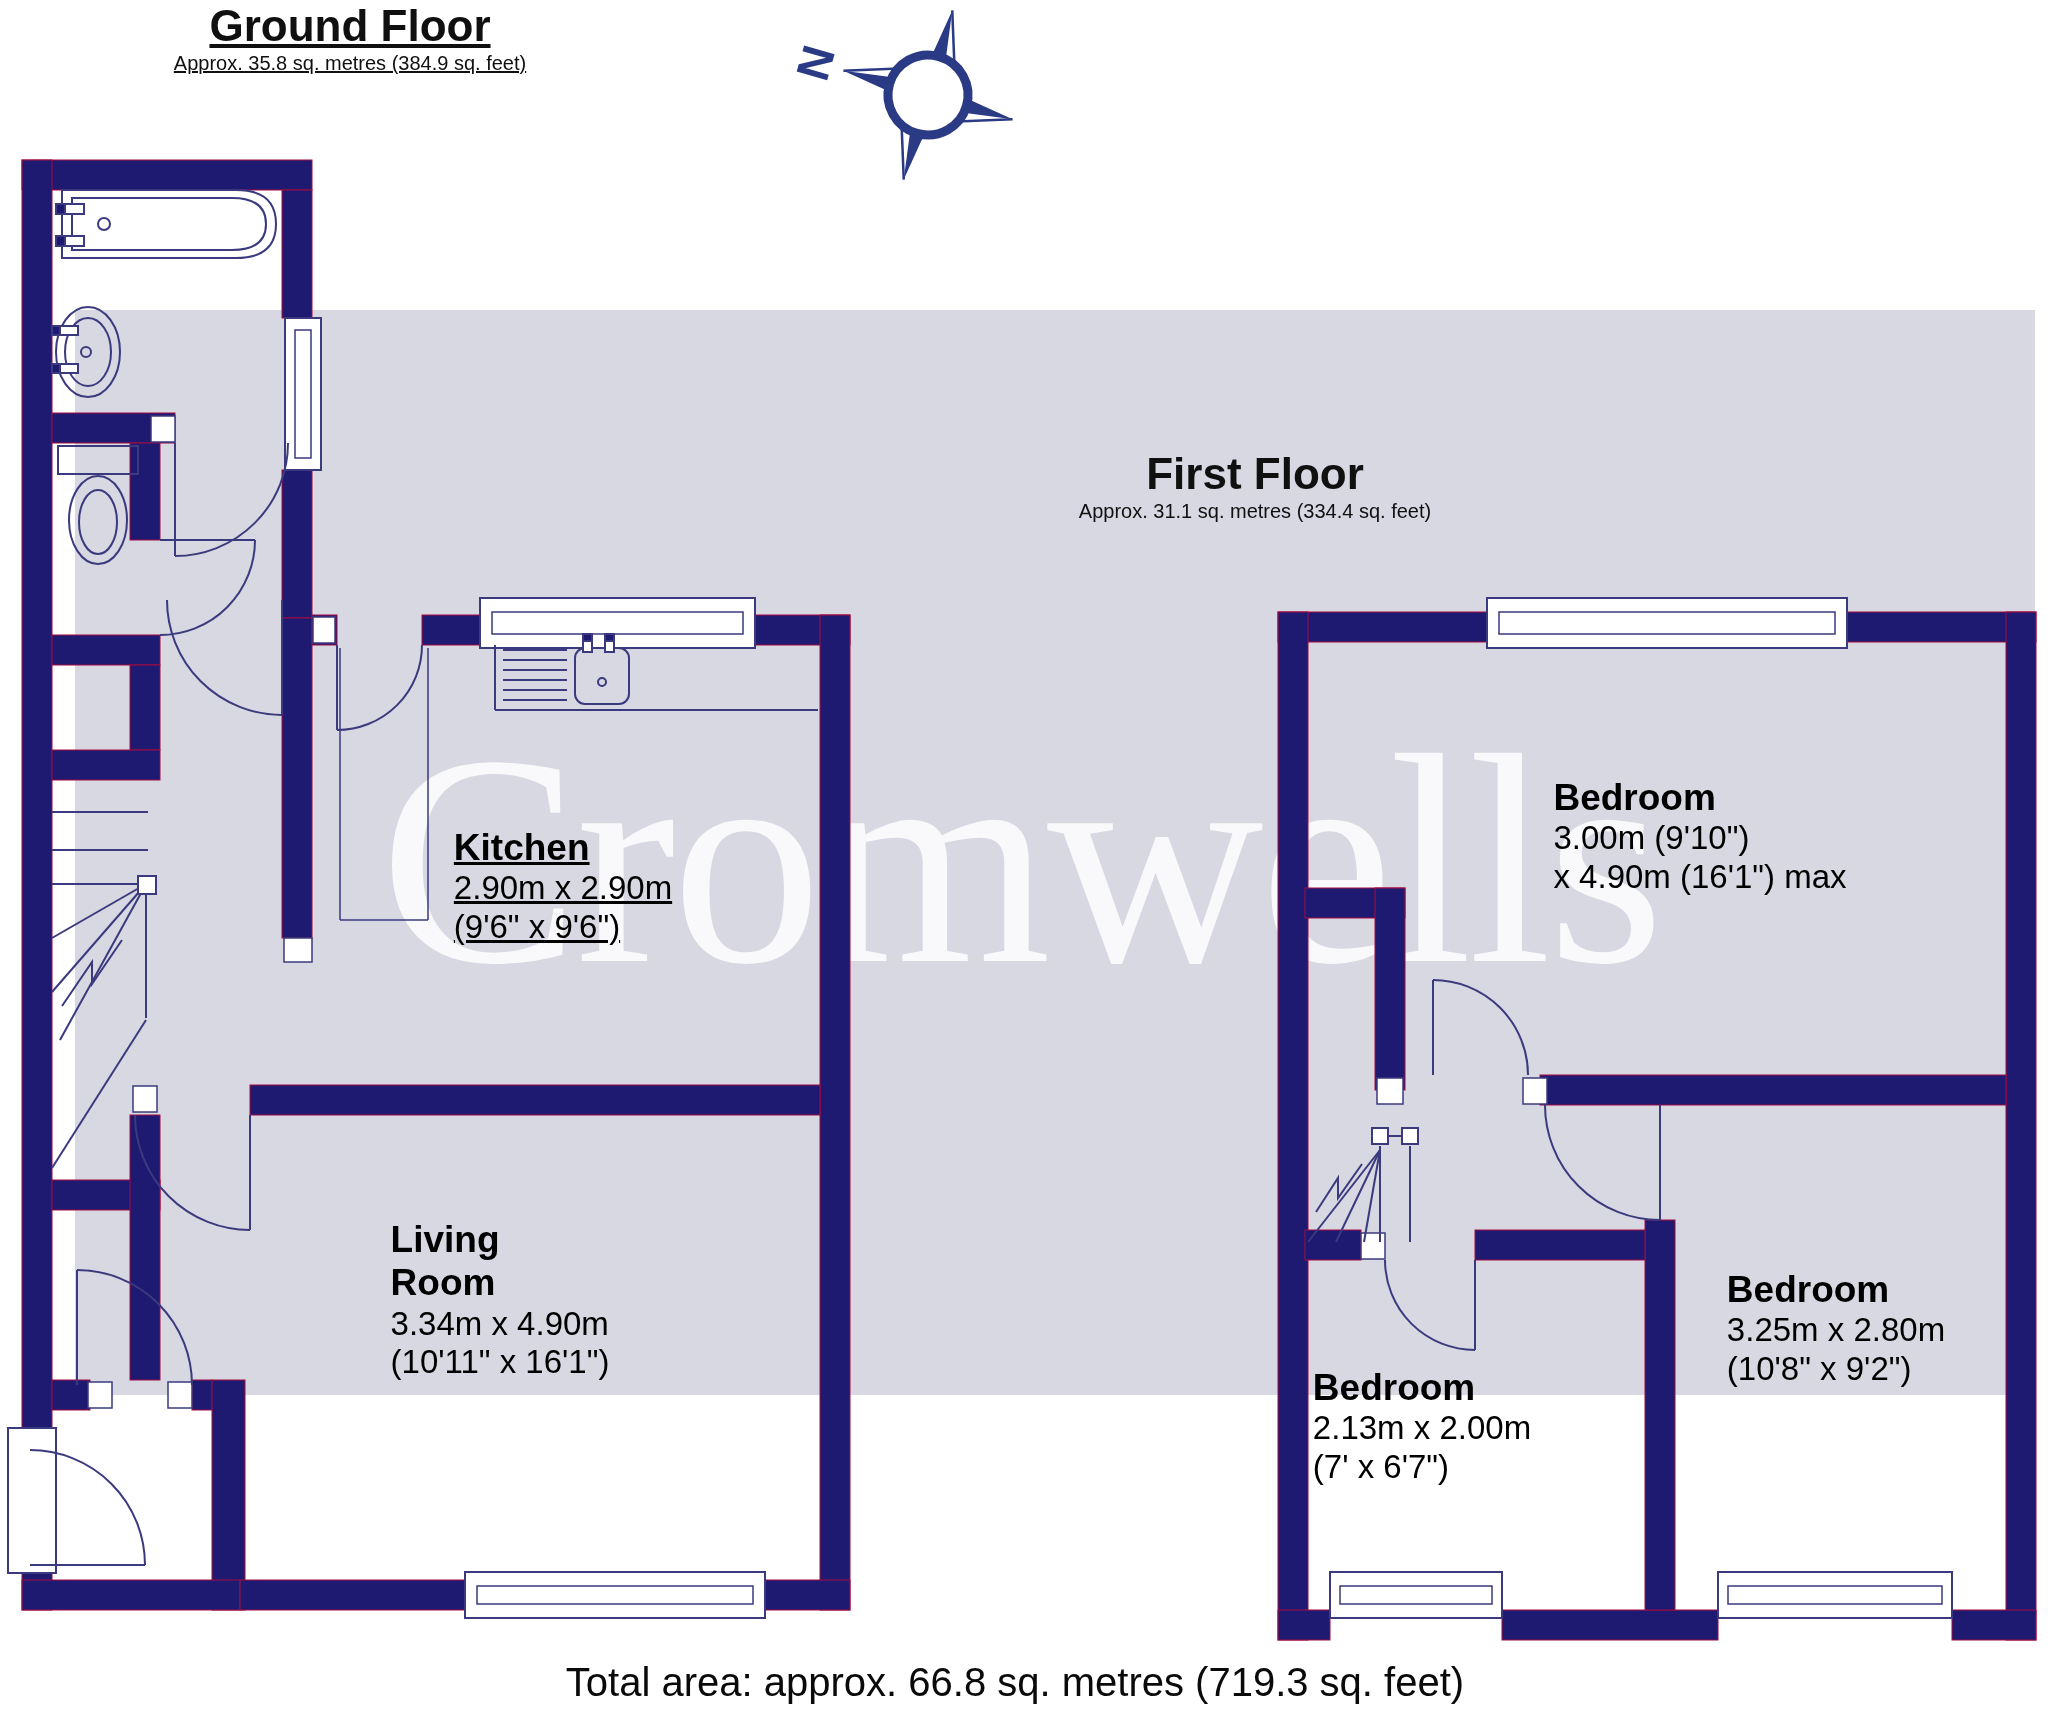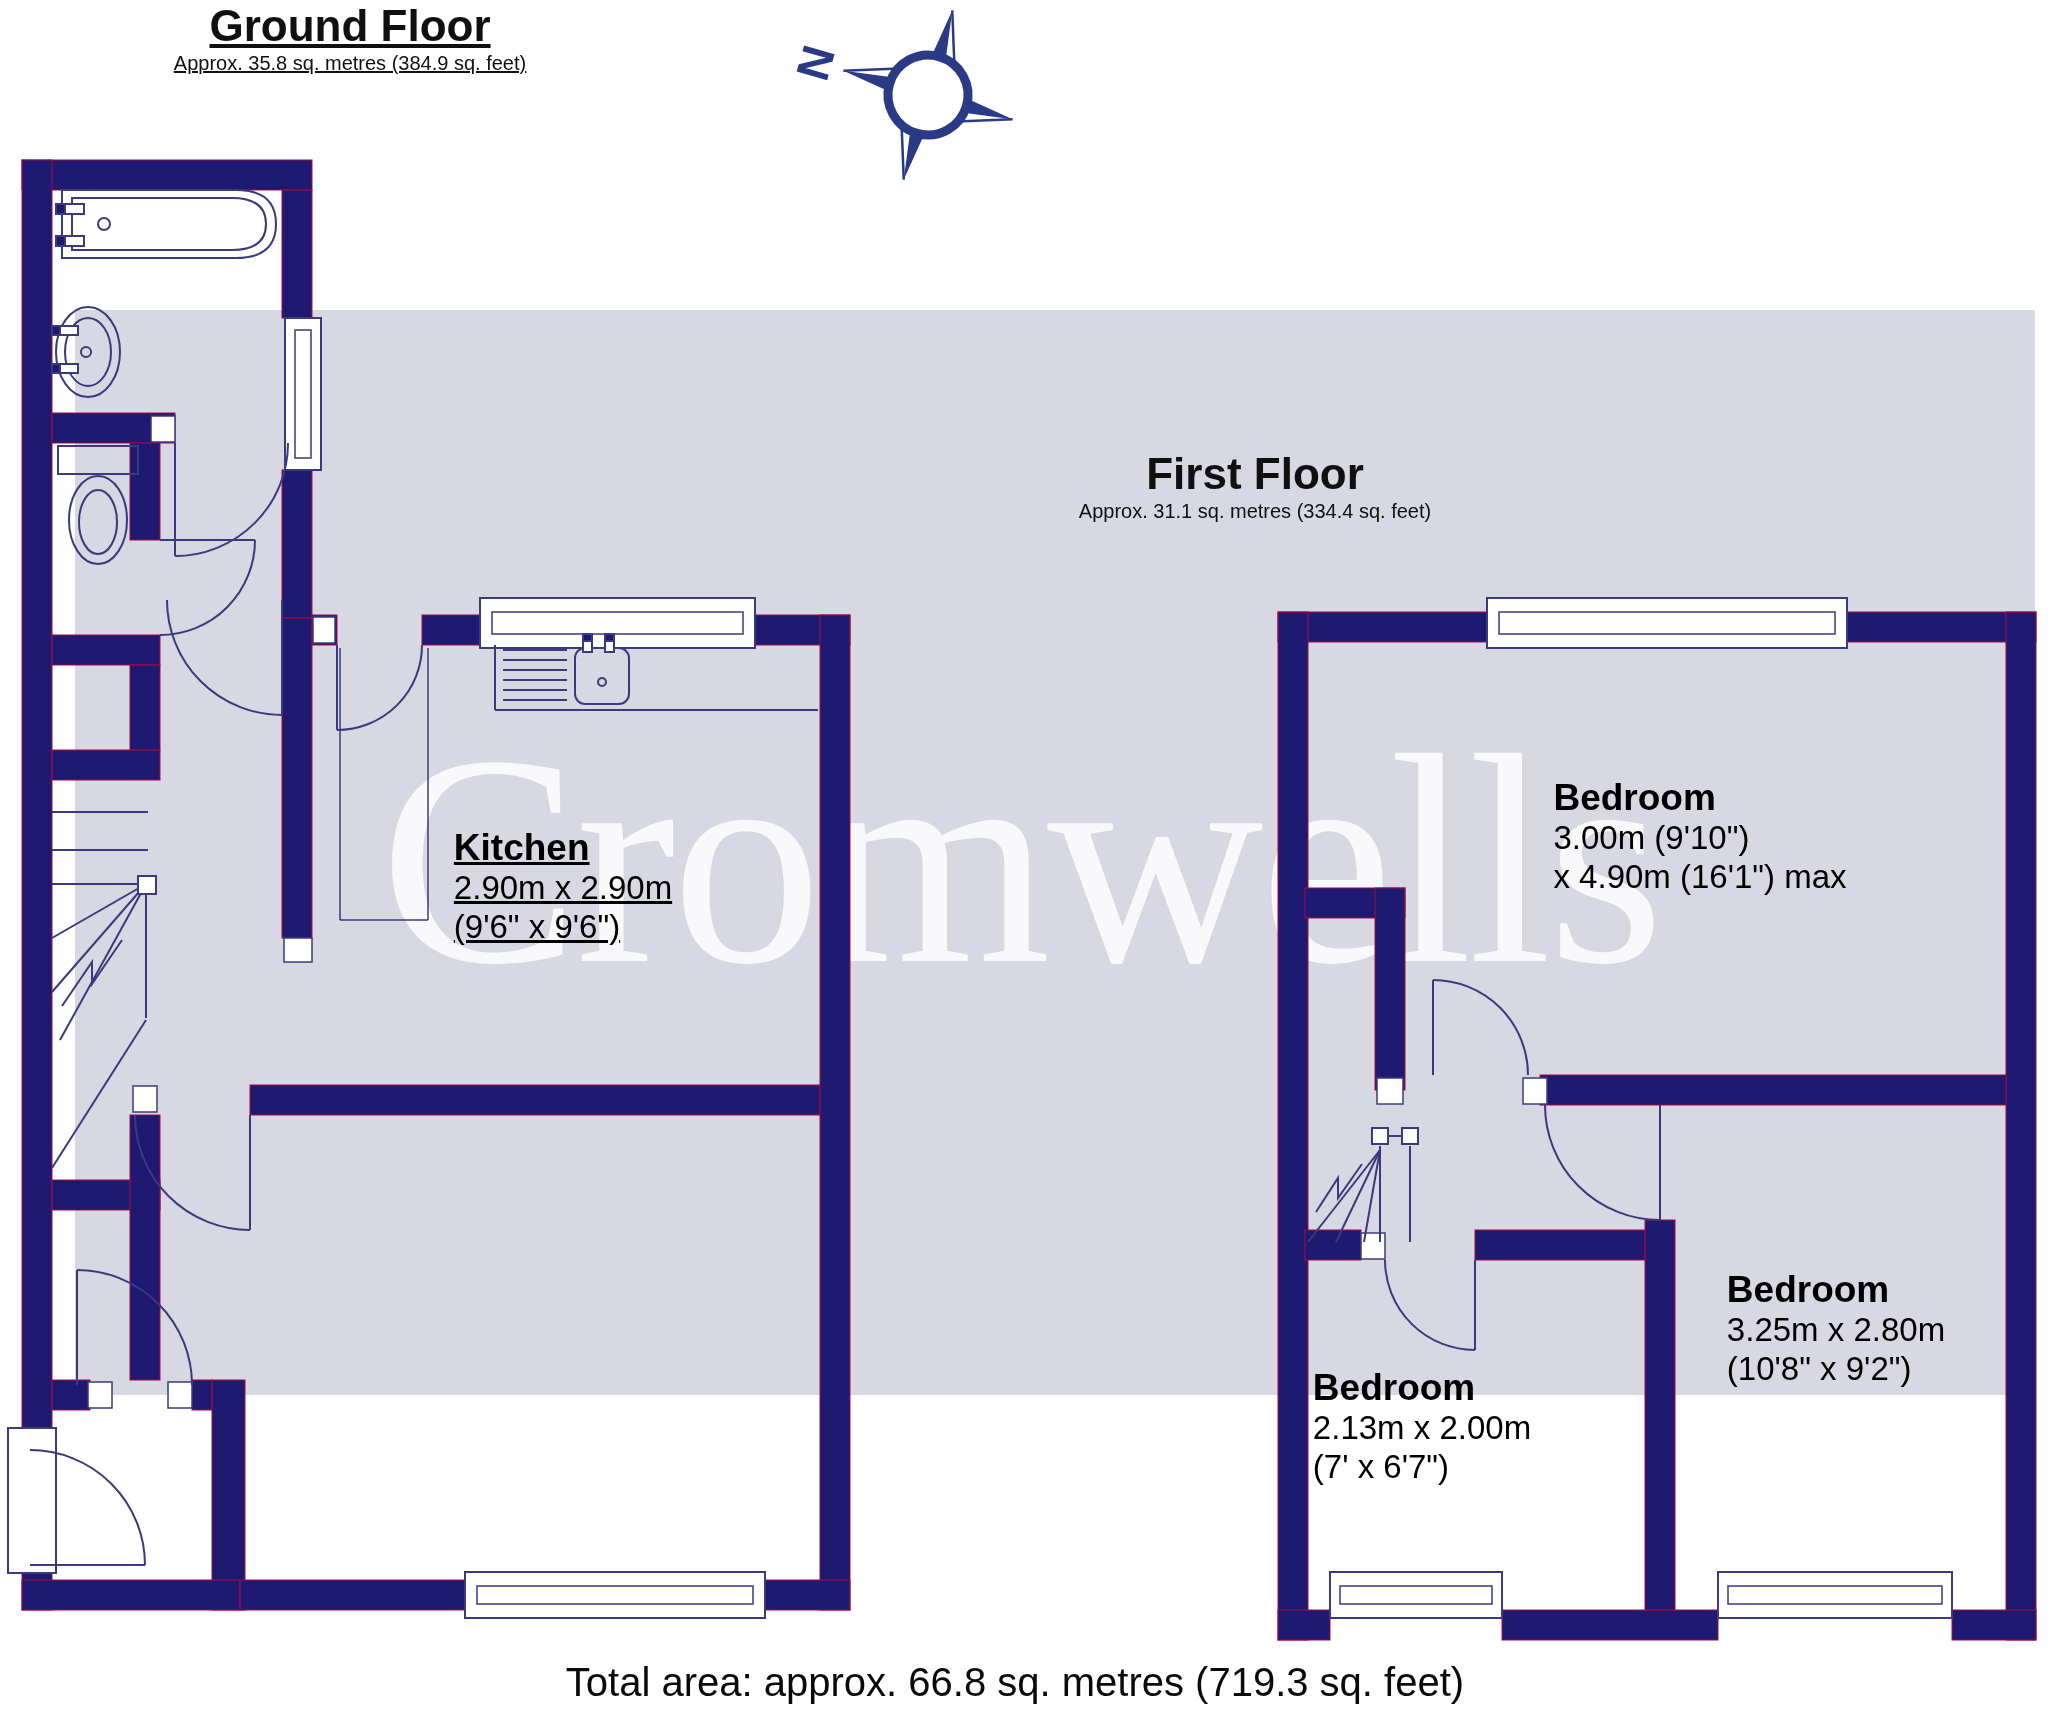--- a/index.html
+++ b/index.html
@@ -239,20 +239,26 @@
       <div class="floor-title">First Floor</div>
       <div class="floor-sub">Approx. 31.1 sq. metres (334.4 sq. feet)</div>
     </div>
 
     <div class="room-label" style="left:563px;top:826px;text-decoration:underline;">
       <div class="room-name">Kitchen</div>
       <div class="room-dim">2.90m x 2.90m</div>
       <div class="room-dim">(9'6" x 9'6")</div>
     </div>
 
+    <div class="room-label" style="left:500px;top:1218px;">
+      <div class="room-name">Living</div>
+      <div class="room-name">Room</div>
+      <div class="room-dim">3.34m x 4.90m</div>
+      <div class="room-dim">(10'11" x 16'1")</div>
+    </div>
 
     <div class="room-label" style="left:1700px;top:776px;">
       <div class="room-name">Bedroom</div>
       <div class="room-dim">3.00m (9'10")</div>
       <div class="room-dim">x 4.90m (16'1") max</div>
     </div>
 
     <div class="room-label" style="left:1836px;top:1268px;">
       <div class="room-name">Bedroom</div>
       <div class="room-dim">3.25m x 2.80m</div>

